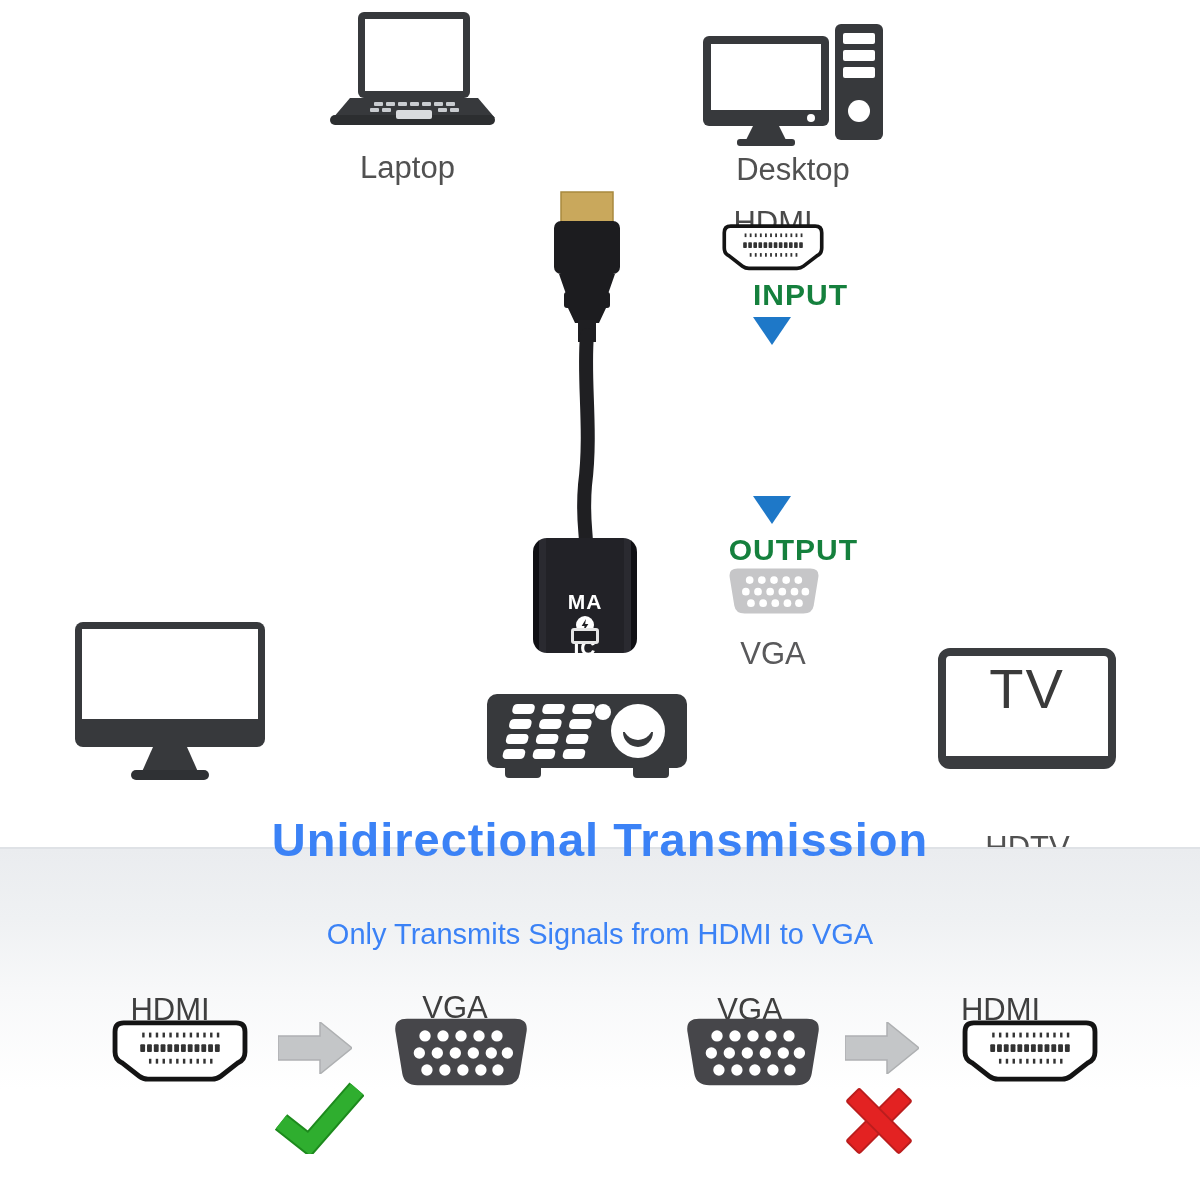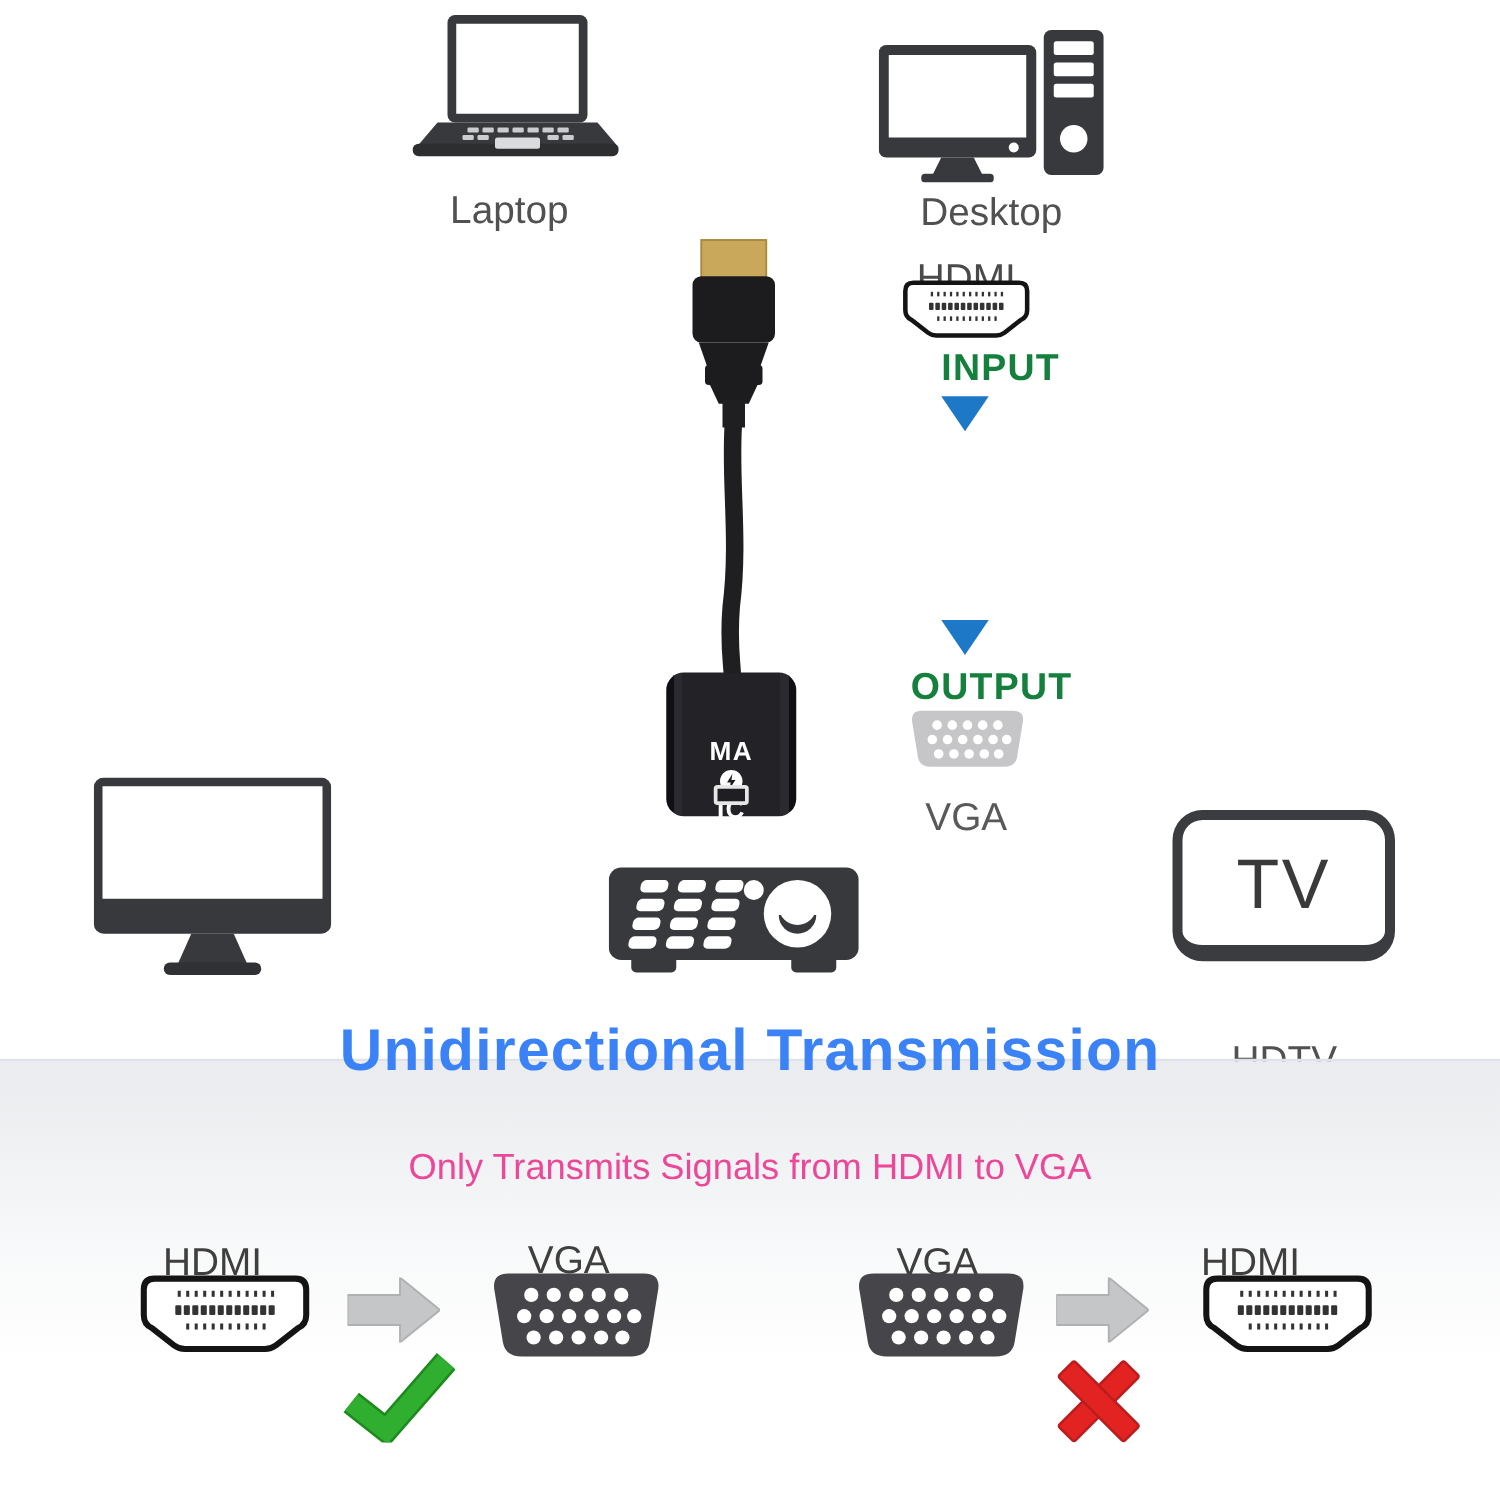--- a/index.html
+++ b/index.html
@@ -20,21 +20,21 @@
     position:absolute;left:0;top:847px;width:1200px;height:353px;
     background:linear-gradient(180deg,#eaecef 0px,#eff1f3 70px,#f7f8f9 140px,#ffffff 240px);
     border-top:2px solid #dfe2e6;
   }
   .banner-title{
     position:absolute;left:0;top:812px;width:1200px;text-align:center;
     font-size:47px;font-weight:bold;color:#3b82f6;letter-spacing:1px;
   }
   .banner-subtitle{
     position:absolute;left:0;top:918px;width:1200px;text-align:center;
-    font-size:29px;color:#ec4899;
+    font-size:29px;color:#3b82f6;
   }
   .dongle{
     position:absolute;left:533px;top:538px;width:104px;height:115px;
     background:linear-gradient(90deg,#101014 0 6px,#2a2a30 6px 13px,#222227 13px 91px,#2a2a30 91px 98px,#101014 98px 100%);
     border-radius:14px;
   }
   .dongle-logo{
     position:absolute;left:0;top:52px;width:100%;
     display:flex;align-items:center;justify-content:center;gap:2px;
     color:#ffffff;font-weight:bold;font-size:21px;letter-spacing:1px;flex-direction:column;
@@ -47,21 +47,21 @@
     width:8px;height:12px;background:#1f1f23;
     clip-path:polygon(62% 0,8% 58%,44% 58%,34% 100%,92% 42%,52% 42%);
   }
   .dongle-port{
     position:absolute;left:50%;bottom:9px;transform:translateX(-50%);
     width:22px;height:10px;border:3px solid #e6e6e6;border-radius:3px;background:#1f1f23;
   }
   .tv-frame{
     position:absolute;left:938px;top:648px;width:162px;height:100px;
     background:#ffffff;border:8px solid #3a3c3f;border-bottom-width:13px;
-    border-radius:24px;display:flex;align-items:center;justify-content:center;
+    border-radius:12px;display:flex;align-items:flex-start;justify-content:center;
   }
   .tv-text{font-size:56px;color:#3a3a3a;letter-spacing:2px;}
 </style>
 </head>
 <body>
 
 <div class="canvas">
 
   <svg class="abs" style="left:330px;top:12px" width="165" height="122" viewBox="0 0 165 122">
     <rect x="28" y="0" width="112" height="86" rx="6" fill="#37393c"></rect>

